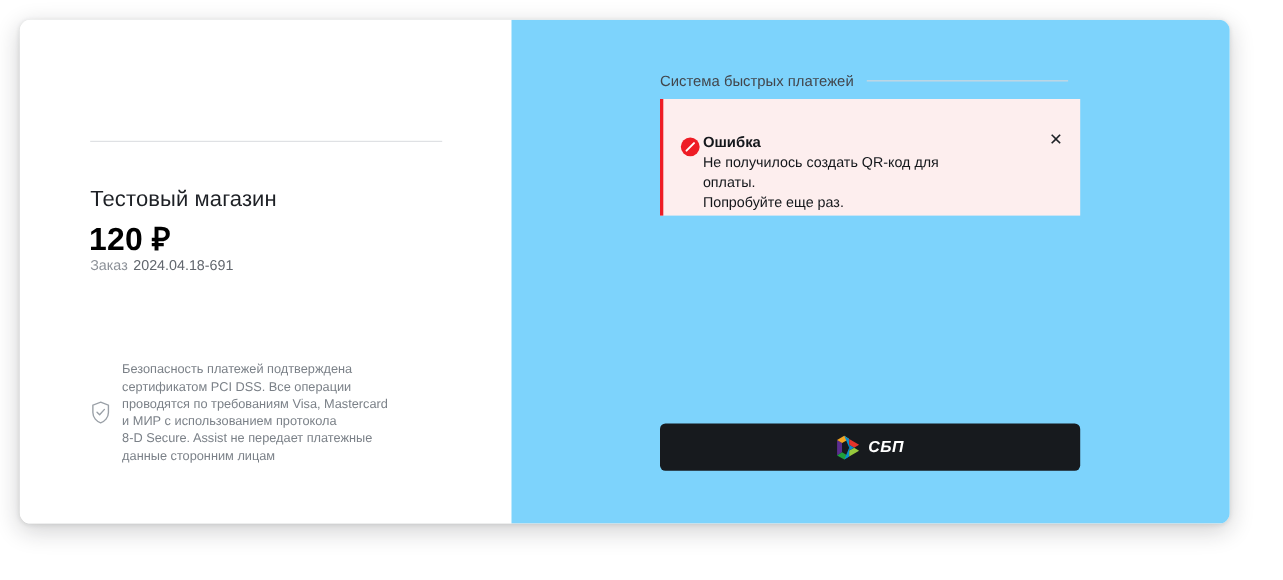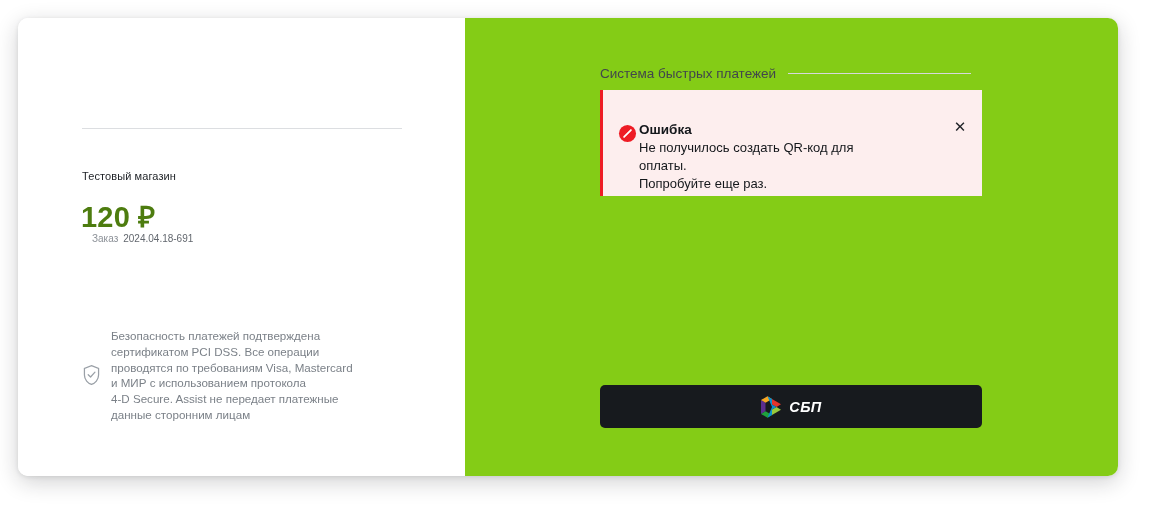--- a/index.html
+++ b/index.html
@@ -67,41 +67,40 @@
     left: 64px;
     top: 110px;
     width: 320px;
     height: 1px;
     background: #dcdee1;
   }
   .shop-name {
     position: absolute;
     left: 64px;
     top: 152px;
-    font-size: 11px;
+    font-size: 20px;
     color: #1d2025;
     letter-spacing: .1px;
   }
   .amount {
     position: absolute;
     left: 63px;
     top: 178px;
     font-size: 29px;
     font-weight: bold;
-    color: #4d7c0f;
+    color: #000000;
     letter-spacing: .2px;
   }
   .order-row {
     position: absolute;
     left: 64px;
     top: 215px;
-    font-size: 10px;
+    font-size: 13px;
     color: #8b9097;
     white-space: nowrap;
-    margin-left: 10px;
   }
   .order-row .order-number {
     color: #62676e;
     margin-left: 5px;
   }
 
   .pci {
     position: absolute;
     left: 64px;
     top: 310px;
@@ -119,21 +118,21 @@
     font-size: 11.6px;
     line-height: 15.8px;
     color: #7b8188;
     white-space: pre-line;
   }
 
   
   .right-panel {
     flex: 1;
     height: 100%;
-    background: #84cc16;
+    background: #7dd3fc;
     position: relative;
   }
   .section-head {
     position: absolute;
     left: 135px;
     top: 48px;
     right: 0;
     display: flex;
     align-items: center;
   }
@@ -247,21 +246,21 @@
 
       <div class="pci">
         <svg class="pci-icon" viewBox="0 0 24 28">
           <path d="M12 2 L21 5.5 V14 C21 20 16.5 24.5 12 26 C7.5 24.5 3 20 3 14 V5.5 Z" fill="none" stroke="#9aa0a7" stroke-width="1.6"></path>
           <path d="M7.8 13.6 L10.8 16.6 L16.4 10.4" fill="none" stroke="#9aa0a7" stroke-width="1.6" stroke-linecap="round" stroke-linejoin="round"></path>
         </svg>
         <div class="pci-text">Безопасность платежей подтверждена
 сертификатом PCI DSS. Все операции
 проводятся по требованиям Visa, Mastercard
 и МИР с использованием протокола
-4-D Secure. Assist не передает платежные
+8-D Secure. Assist не передает платежные
 данные сторонним лицам</div>
       </div>
     </div>
 
     <div class="right-panel">
 
       <div class="section-head">
         <span class="section-title">Система быстрых платежей</span>
         <span class="section-rule"></span>
       </div>

